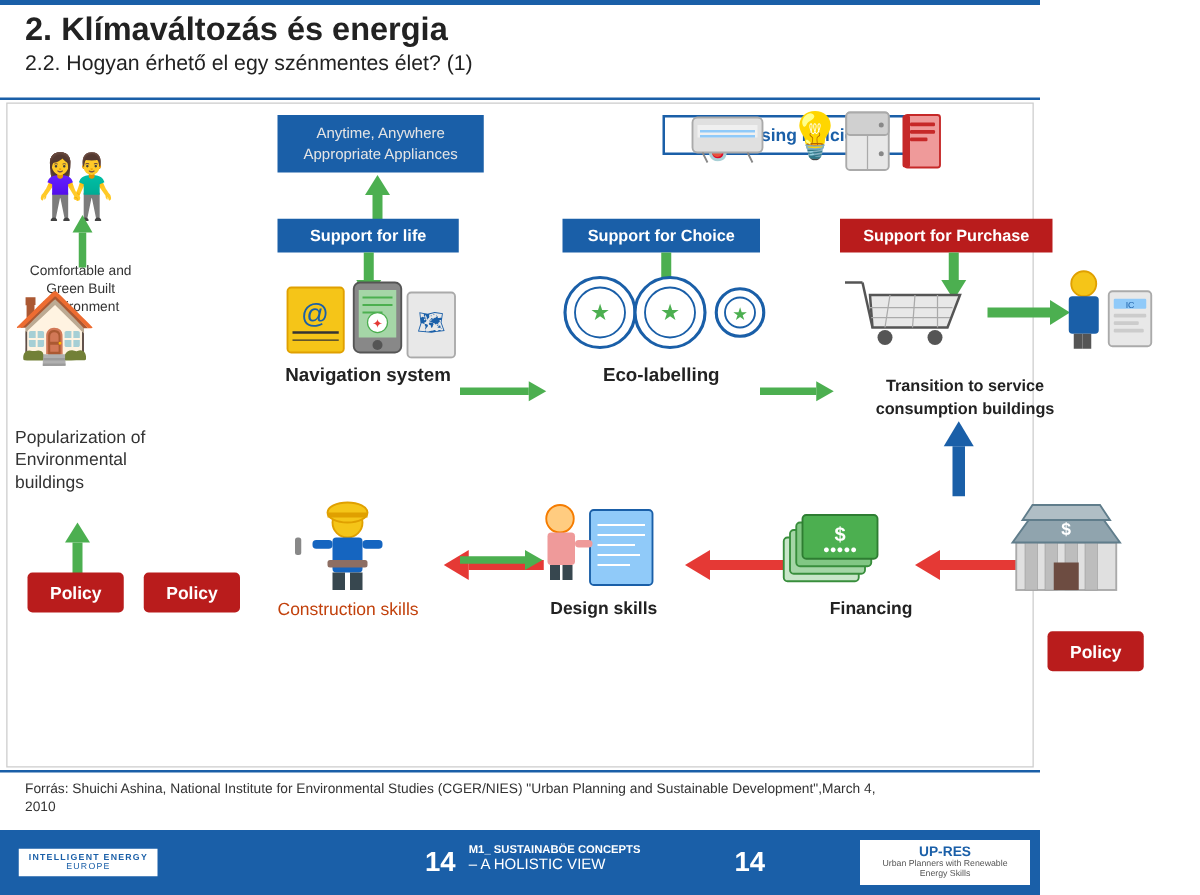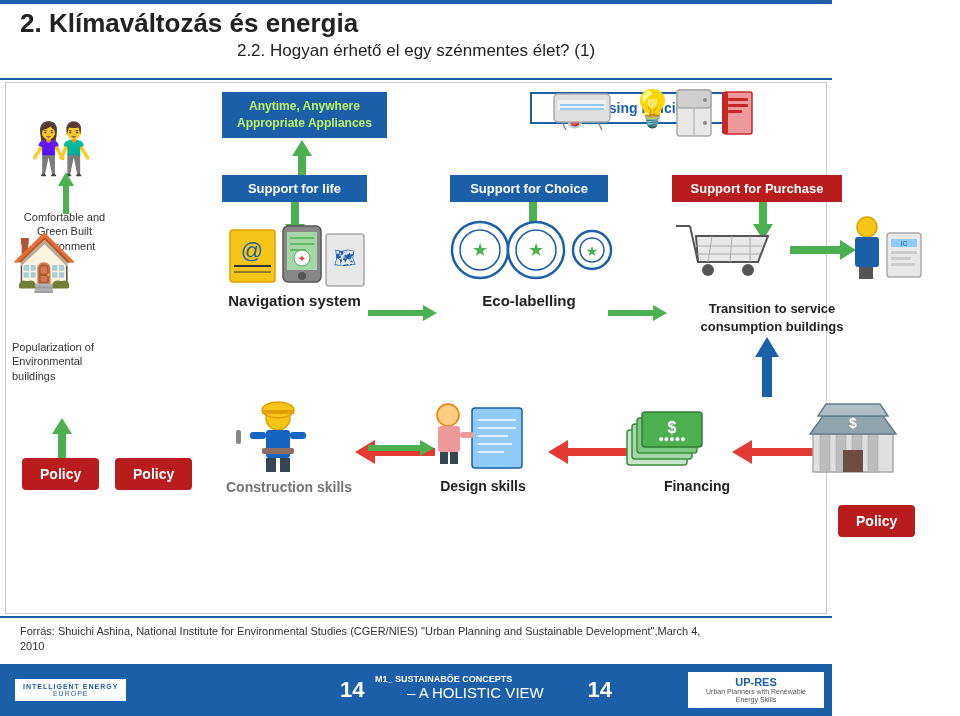--- a/index.html
+++ b/index.html
@@ -41,21 +41,20 @@
       font-size: 26px;
       font-weight: bold;
       color: #222;
     }
 
     .header h2 {
       font-size: 17px;
       font-weight: normal;
       color: #222;
       margin-top: 2px;
-      text-align: center;
     }
 
     
     .header-divider {
       position: absolute;
       top: 78px;
       left: 0;
       right: 0;
       height: 2px;
       background: #1a5fa8;
@@ -170,21 +169,21 @@
 
   <div class="person-icon-top">👫</div>
 
   <div style="position:absolute; left:12px; top:210px; font-size:11px; color:#333; text-align:center; width:105px; line-height:1.3;">Comfortable and Green Built Environment</div>
 
   <div style="position:absolute; left:58px; top:172px; display:flex; flex-direction:column; align-items:center;">
     <div style="width:0;height:0;border-left:8px solid transparent;border-right:8px solid transparent;border-bottom:14px solid #4caf50;"></div>
     <div style="width:6px;height:28px;background:#4caf50;"></div>
   </div>
 
-  <div style="position:absolute; left:222px; top:92px; background:#1a5fa8; color:#bef264; padding:6px 10px; font-size:12px; font-weight:bold; text-align:center; width:165px; line-height:1.4;">Anytime, Anywhere
+  <div style="position:absolute; left:222px; top:92px; background:#1a5fa8; color:#e5e5e5; padding:6px 10px; font-size:12px; font-weight:normal; text-align:center; width:165px; line-height:1.4;">Anytime, Anywhere
 Appropriate Appliances</div>
 
   <div style="position:absolute; left:292px; top:140px; display:flex; flex-direction:column; align-items:center;">
     <div style="width:0;height:0;border-left:10px solid transparent;border-right:10px solid transparent;border-bottom:16px solid #4caf50;"></div>
     <div style="width:8px;height:30px;background:#4caf50;"></div>
   </div>
 
   <div style="position:absolute; left:530px; top:92px; border:2.5px solid #1a5fa8; color:#1a5fa8; padding:6px 12px; font-size:14px; font-weight:bold; text-align:center; width:215px; background:white;">Increasing Efficiency</div>
 
   <div style="position:absolute; left:555px; top:92px; font-size:32px;">🌡️</div>
@@ -317,21 +316,21 @@
   <div style="position:absolute; left:672px; top:300px; text-align:center; width:200px; font-size:13px; font-weight:bold; color:#222; line-height:1.4;">Transition to service
 consumption buildings</div>
 
   <div style="position:absolute; left:755px; top:337px; display:flex; flex-direction:column; align-items:center;">
     <div style="width:0;height:0;border-left:12px solid transparent;border-right:12px solid transparent;border-bottom:20px solid #1a5fa8;"></div>
     <div style="width:10px;height:40px;background:#1a5fa8;"></div>
   </div>
 
   <div class="house-icon">🏠</div>
 
-  <div style="position:absolute; left:12px; top:340px; font-size:11px; color:#333; text-align:left; width:108px; line-height:1.3;">Popularization of Environmental buildings</div>
+  <div style="position:absolute; left:12px; top:340px; font-size:14px; color:#333; text-align:left; width:108px; line-height:1.3;">Popularization of Environmental buildings</div>
 
   <div style="position:absolute; left:52px; top:418px; display:flex; flex-direction:column; align-items:center;">
     <div style="width:0;height:0;border-left:10px solid transparent;border-right:10px solid transparent;border-bottom:16px solid #4caf50;"></div>
     <div style="width:8px;height:32px;background:#4caf50;"></div>
   </div>
 
   <div style="position:absolute; left:22px; top:458px;">
     <div class="policy-btn">Policy</div>
   </div>
 
@@ -352,21 +351,21 @@
 
     <rect x="38" y="58" width="10" height="14" fill="#37474f"></rect>
     <rect x="52" y="58" width="10" height="14" fill="#37474f"></rect>
 
     <rect x="22" y="32" width="16" height="7" rx="3" fill="#1565c0"></rect>
     <rect x="62" y="32" width="16" height="7" rx="3" fill="#1565c0"></rect>
 
     <rect x="8" y="30" width="5" height="14" rx="2" fill="#888"></rect>
   </svg>
 
-  <div style="position:absolute; left:222px; top:478px; text-align:right; width:130px; font-size:14px; font-weight:bold; color:#737373; line-height:1.3;">Construction skills</div>
+  <div style="position:absolute; left:222px; top:478px; text-align:left; width:130px; font-size:14px; font-weight:normal; color:#c2410c; line-height:1.3;">Construction skills</div>
 
   <div style="position:absolute; left:355px; top:440px; display:flex; align-items:center;">
     <div style="width:0;height:0;border-top:12px solid transparent;border-bottom:12px solid transparent;border-right:20px solid #e53935;"></div>
     <div style="height:8px;width:60px;background:#e53935;"></div>
   </div>
 
   <svg style="position:absolute; left:418px; top:400px;" width="110" height="75" viewBox="0 0 110 75">
 
     <circle cx="30" cy="15" r="11" fill="#ffcc80" stroke="#f57c00" stroke-width="1.5"></circle>
     <rect x="20" y="26" width="22" height="26" rx="3" fill="#ef9a9a"></rect>
@@ -453,21 +452,21 @@
         <div class="iee-logo">
           <div style="font-size:7px;color:#1a5fa8;font-weight:bold;letter-spacing:1px;">INTELLIGENT ENERGY</div>
           <div style="font-size:7px;color:#1a5fa8;letter-spacing:1px;">EUROPE</div>
         </div>
       </div>
 
       <div style="position:absolute; left:340px; color:white; font-size:22px; font-weight:bold;">14</div>
 
       <div style="position:absolute; left:375px; top:10px;">
         <div style="font-size:9px;color:white;font-weight:bold;">M1_ SUSTAINABÖE CONCEPTS</div>
-        <div style="font-size:15px;color:white;margin-left:32px;">– A HOLISTIC VIEW</div>
+        <div style="font-size:12px;color:white;">– A HOLISTIC VIEW</div>
       </div>
 
       <div style="position:absolute; right:220px; color:white; font-size:22px; font-weight:bold;">14</div>
 
       <div style="position:absolute; right:8px; background:white; padding:4px 8px; text-align:center;">
         <div style="font-size:11px;color:#1a5fa8;font-weight:bold;">UP-RES</div>
         <div style="font-size:7px;color:#555;max-width:120px;line-height:1.2;">Urban Planners with Renewable Energy Skills</div>
       </div>
     </div>
   </div>

